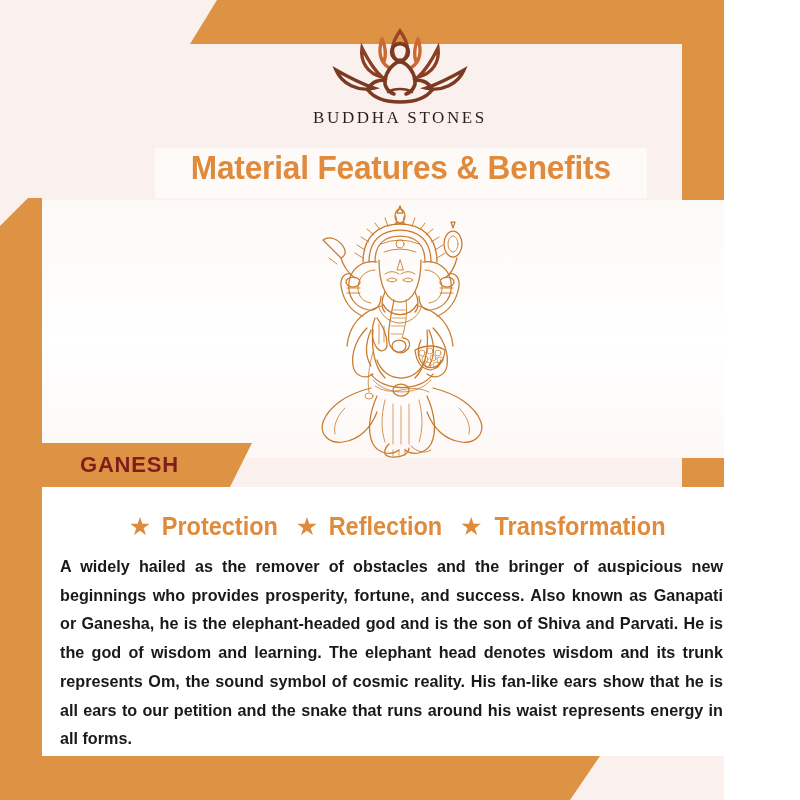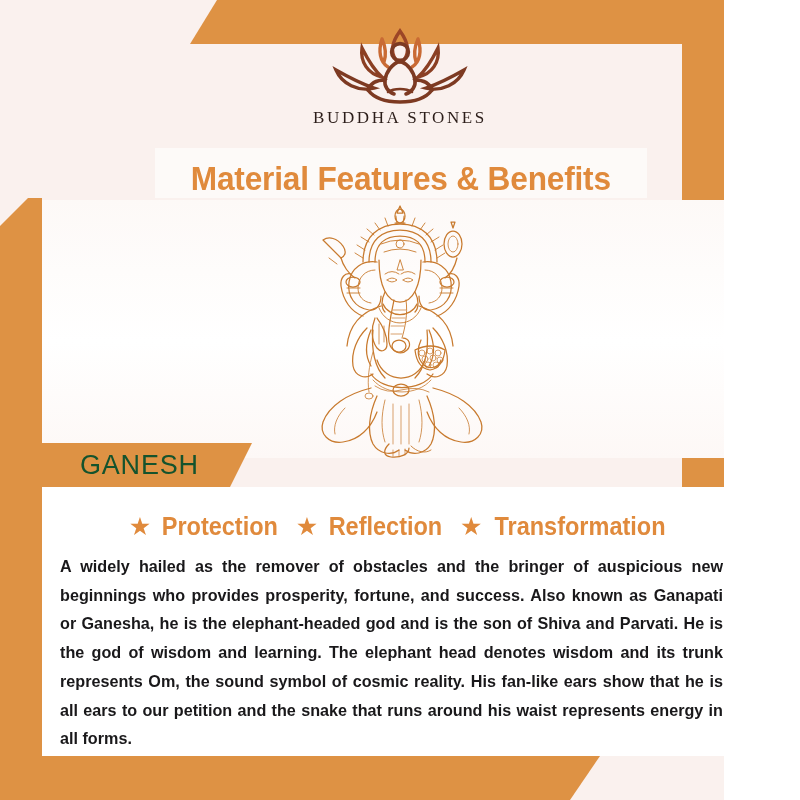--- a/index.html
+++ b/index.html
@@ -63,21 +63,21 @@
     font-weight: 400;
   }
 
   
   .title-band {
     position: absolute;
     top: 148px; left: 155px;
     width: 492px; height: 50px;
     background: #fdfaf8;
     display: flex;
-    align-items: flex-end;
+    align-items: flex-start;
     justify-content: center;
   }
   .title-text {
     font-size: 34px;
     font-weight: 700;
     color: #e08a3c;
     letter-spacing: -0.2px;
     transform: scaleX(0.93);
     white-space: nowrap;
     font-family: "Liberation Sans", sans-serif;
@@ -98,23 +98,23 @@
   .ribbon {
     position: absolute;
     top: 443px; left: 22px;
     width: 230px; height: 44px;
     background: #de9244;
     clip-path: polygon(0 0, 230px 0, 208px 44px, 0 44px);
     display: flex;
     align-items: center;
   }
   .ribbon-label {
-    color: #14532d;
-    font-size: 27px;
-    font-weight: 400;
+    color: #7f1d1d;
+    font-size: 22px;
+    font-weight: 700;
     letter-spacing: 0.8px;
     padding-left: 58px;
   }
 
   
   .card {
     position: absolute;
     left: 42px; top: 487px;
     width: 716px;
     height: 269px;

